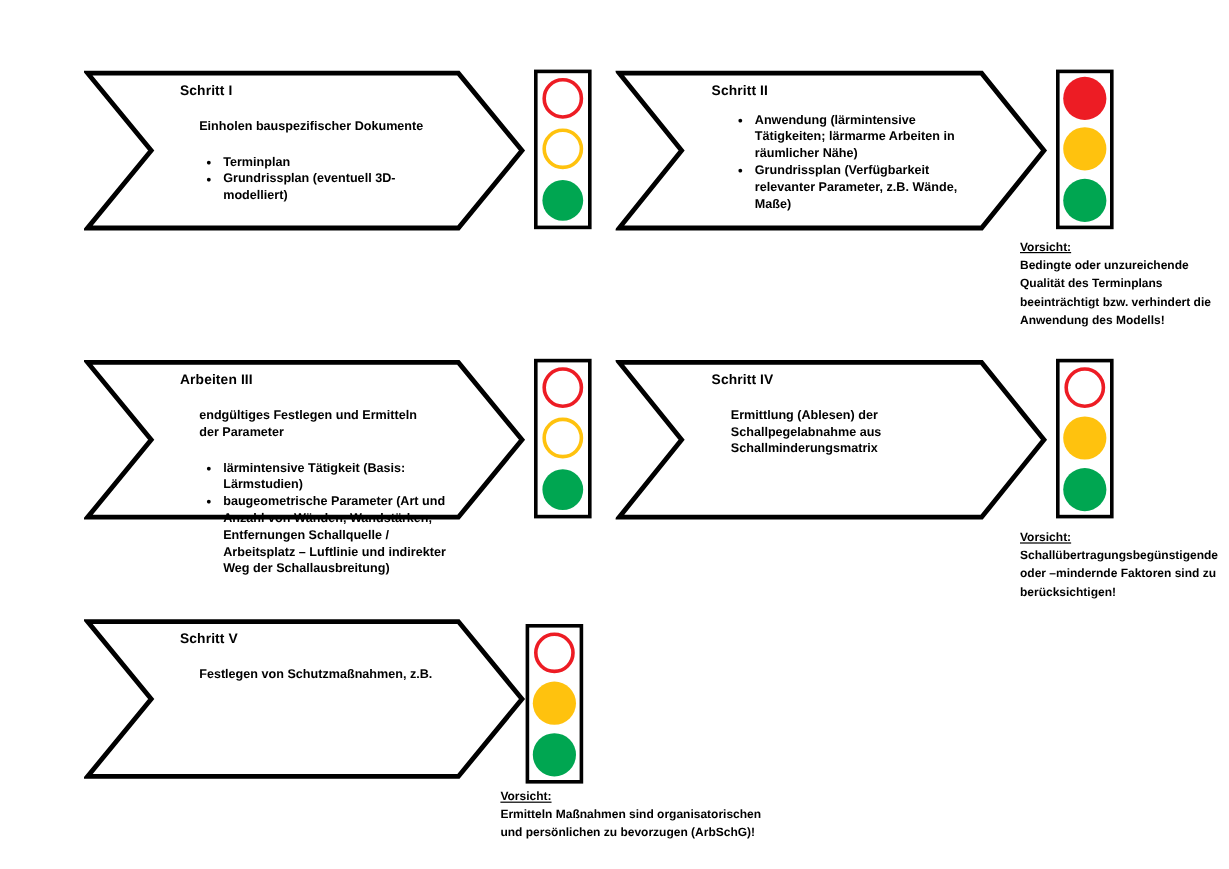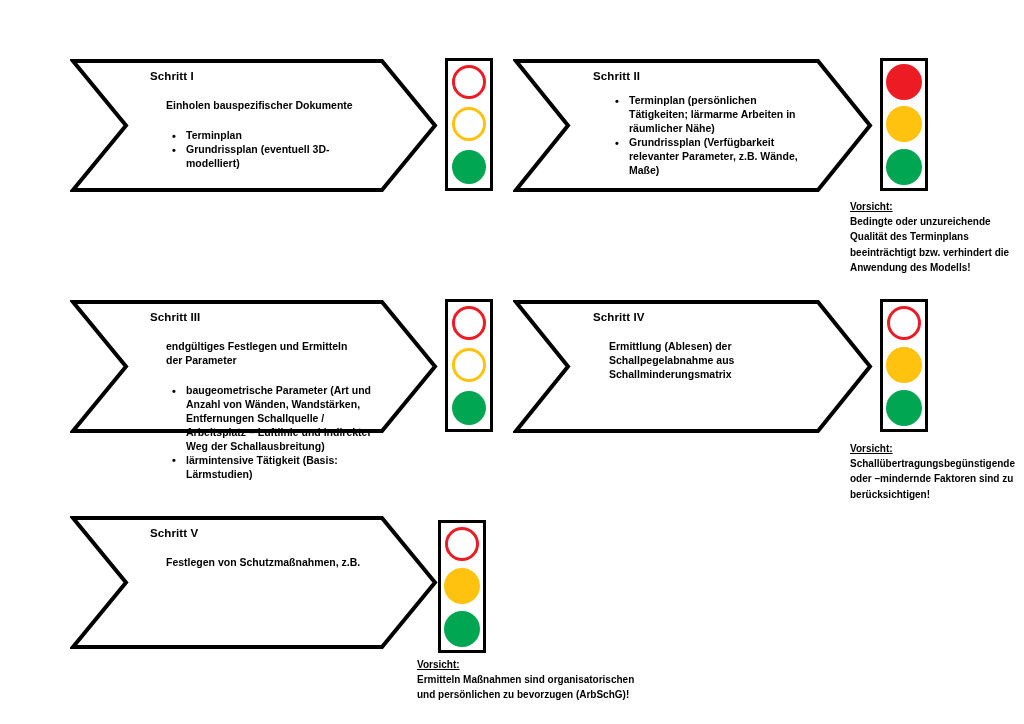--- a/index.html
+++ b/index.html
@@ -143,21 +143,21 @@
     <div class="lamp" style="width:34px;height:34px;background:#00A651;"></div>
   </div>
 
   <div class="step" id="step-2" style="left:513px; top:58px; width:360px; height:135px;">
     <svg class="chevron-svg" viewBox="0 0 360 135" preserveAspectRatio="none">
       <polygon points="3,3 305,3 357,67.5 305,132 3,132 55,67.5" fill="#ffffff" stroke="#000000" stroke-width="4" stroke-linejoin="miter"></polygon>
     </svg>
     <div class="step-body">
       <div class="step-title">Schritt II</div>
       <ul class="step-list">
-        <li>Terminplan (persönlichen Tätigkeiten; lärmarme Arbeiten in räumlicher Nähe)</li>
+        <li>Anwendung (lärmintensive Tätigkeiten; lärmarme Arbeiten in räumlicher Nähe)</li>
         <li>Grundrissplan (Verfügbarkeit relevanter Parameter, z.B. Wände, Maße)</li>
       </ul>
     </div>
   </div>
 
   <div class="traffic-light" style="left:880px; top:58px; width:48px; height:133px;">
     <div class="lamp" style="width:36px;height:36px;background:#ED1C24;"></div>
     <div class="lamp" style="width:36px;height:36px;background:#FFC20E;"></div>
     <div class="lamp" style="width:36px;height:36px;background:#00A651;"></div>
   </div>
@@ -168,25 +168,25 @@
     <span class="caution-line">Qualität des Terminplans</span>
     <span class="caution-line">beeinträchtigt bzw. verhindert die</span>
     <span class="caution-line">Anwendung des Modells!</span>
   </div>
 
   <div class="step" id="step-3" style="left:70px; top:299px; width:368px; height:135px;">
     <svg class="chevron-svg" viewBox="0 0 368 135" preserveAspectRatio="none">
       <polygon points="3,3 312,3 365,67.5 312,132 3,132 56,67.5" fill="#ffffff" stroke="#000000" stroke-width="4" stroke-linejoin="miter"></polygon>
     </svg>
     <div class="step-body">
-      <div class="step-title">Schritt III</div>
+      <div class="step-title">Arbeiten III</div>
       <div class="step-lead">endgültiges Festlegen und Ermitteln der Parameter</div>
       <ul class="step-list">
+        <li>lärmintensive Tätigkeit (Basis: Lärmstudien)</li>
         <li>baugeometrische Parameter (Art und Anzahl von Wänden, Wandstärken, Entfernungen Schallquelle / Arbeitsplatz – Luftlinie und indirekter Weg der Schallausbreitung)</li>
-        <li>lärmintensive Tätigkeit (Basis: Lärmstudien)</li>
       </ul>
     </div>
   </div>
 
   <div class="traffic-light" style="left:445px; top:299px; width:48px; height:133px;">
     <div class="lamp" style="width:34px;height:34px;background:#ffffff;border:3px solid #ED1C24;"></div>
     <div class="lamp" style="width:34px;height:34px;background:#ffffff;border:3px solid #FFC20E;"></div>
     <div class="lamp" style="width:34px;height:34px;background:#00A651;"></div>
   </div>
 

